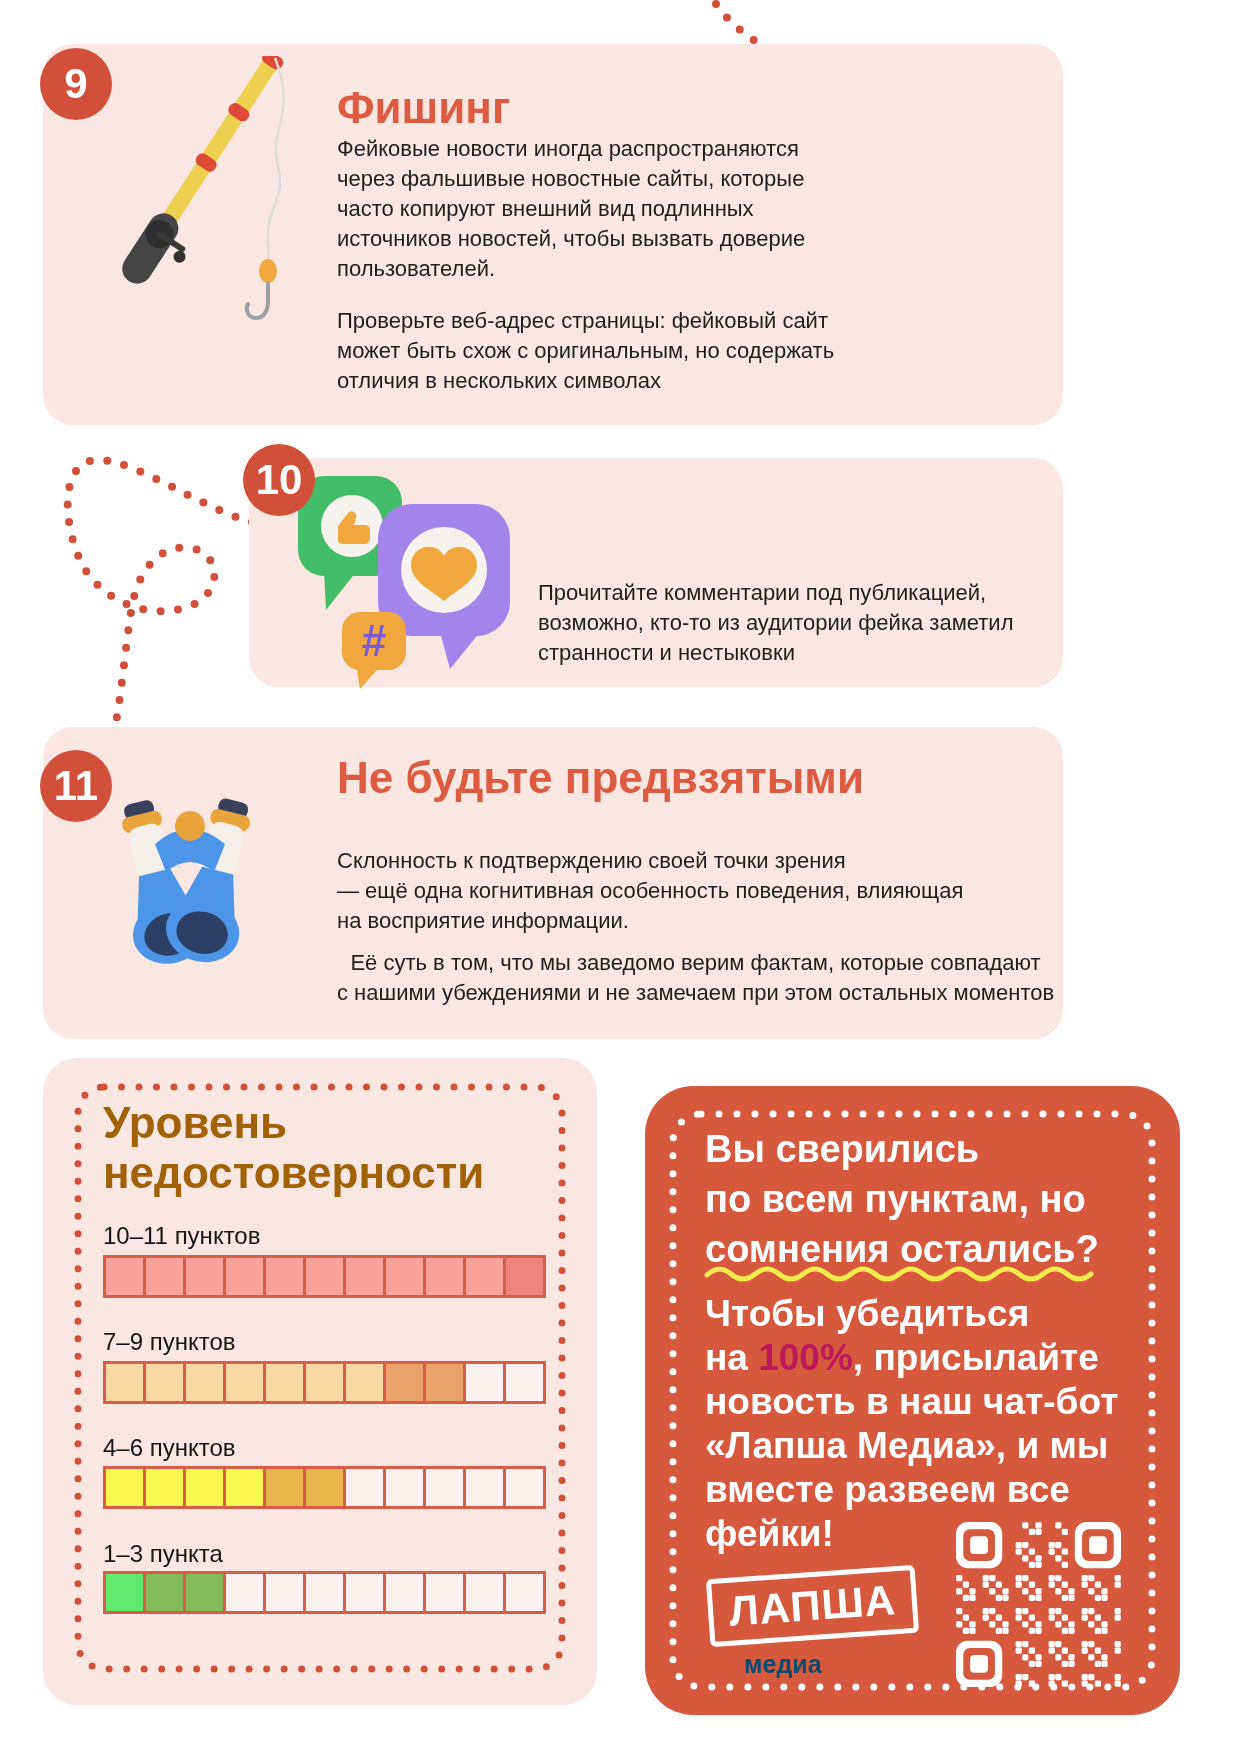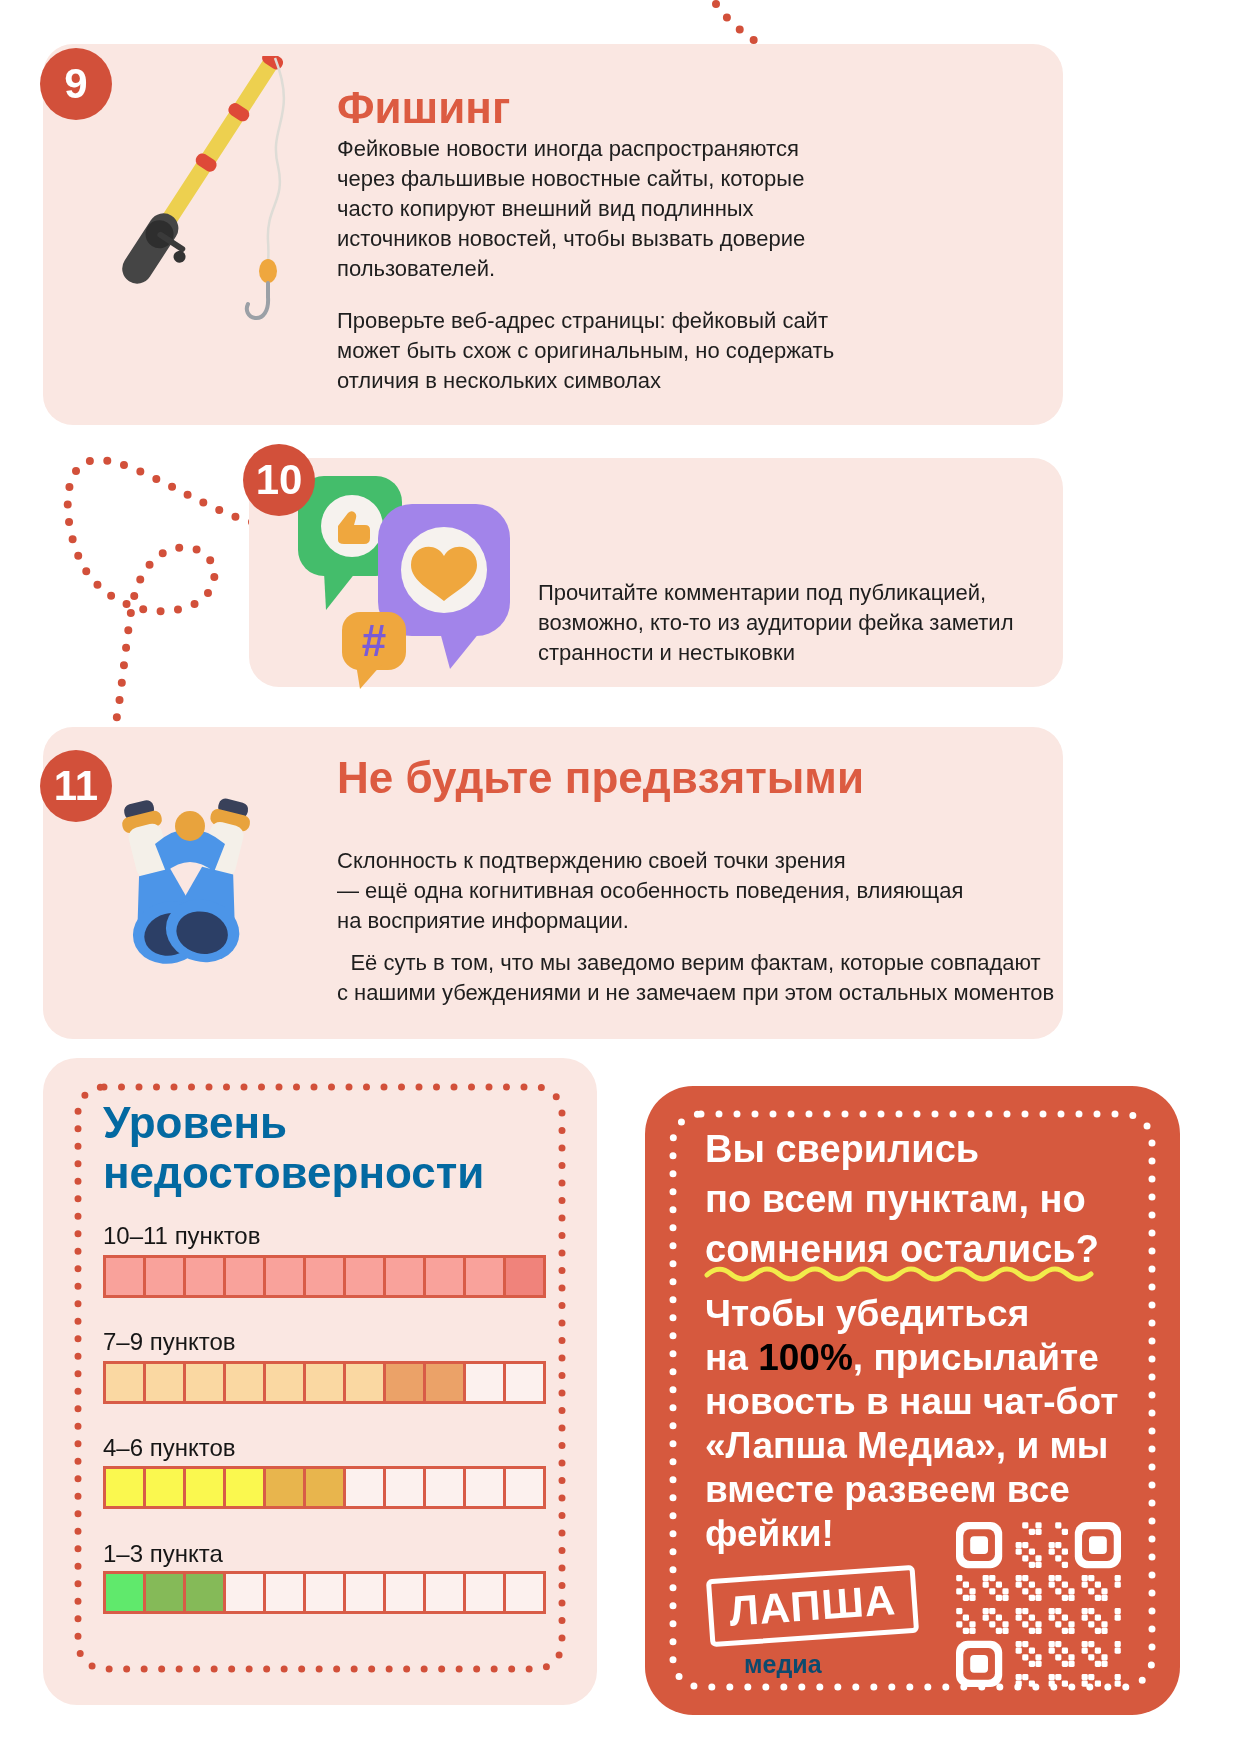--- a/index.html
+++ b/index.html
@@ -23,33 +23,33 @@
   #p9b{left:337px;top:306px;}
   #p10a{left:538px;top:578px;}
   #p11a{left:337px;top:846px;}
   #p11b{left:337px;top:948px;text-align:center;}
   .icon-box{position:absolute;z-index:4;}
   #rod-icon{left:108px;top:56px;width:205px;height:290px;}
   #chat-icon{left:290px;top:464px;width:225px;height:225px;}
   #bino-icon{left:72px;top:772px;width:235px;height:235px;}
   
   #scale-panel{position:absolute;left:43px;top:1058px;width:554px;height:647px;background:#FAE7E2;border-radius:34px;}
-  #scale-title{position:absolute;left:103px;top:1098px;color:#0369a1;font-weight:700;font-size:44px;line-height:50px;white-space:pre-line;z-index:3;}
+  #scale-title{position:absolute;left:103px;top:1098px;color:#a16207;font-weight:700;font-size:44px;line-height:50px;white-space:pre-line;z-index:3;}
   .scale-label{position:absolute;left:103px;color:#161616;font-size:24px;z-index:3;}
   #lab0{top:1222px;} #lab1{top:1328px;} #lab2{top:1434px;} #lab3{top:1540px;}
   .scale-bar{position:absolute;left:103px;width:443px;height:43px;display:flex;z-index:3;}
   #bar0{top:1255px;} #bar1{top:1361px;} #bar2{top:1466px;} #bar3{top:1571px;}
   .cell{width:43px;height:43px;border:3px solid #D85C47;box-sizing:border-box;margin-left:-3px;}
   .cell:first-child{margin-left:0;}
   
   #cta{position:absolute;left:645px;top:1086px;width:535px;height:629px;background:#D6593E;border-radius:48px;}
   #cta-heading{position:absolute;left:705px;top:1124px;color:#FFFFFF;font-weight:700;font-size:38px;line-height:50px;white-space:pre-line;z-index:3;}
   #wavy{position:absolute;left:703px;top:1264px;width:392px;height:18px;z-index:3;}
   #cta-body{position:absolute;left:705px;top:1292px;width:450px;color:#FFFFFF;font-weight:700;font-size:37px;line-height:44px;white-space:pre-line;z-index:3;}
-  #cta-body .hl{color:#000000;}
+  #cta-body .hl{color:#be185d;}
   #lapsha-logo{position:absolute;left:708px;top:1572px;transform:rotate(-4deg);border:5px solid #fff;border-radius:6px;
                padding:5px 16px;color:#fff;font-weight:700;font-size:42px;letter-spacing:1px;z-index:3;}
   #lapsha-sub{position:absolute;left:744px;top:1650px;color:#0c4a6e;font-weight:700;font-size:25px;z-index:3;}
   #qr{position:absolute;left:956px;top:1522px;width:165px;height:165px;z-index:3;}
   .overlay-svg{position:absolute;left:0;top:0;width:100%;height:100%;pointer-events:none;}
 </style>
 </head>
 <body>
 
 <div class="page">

